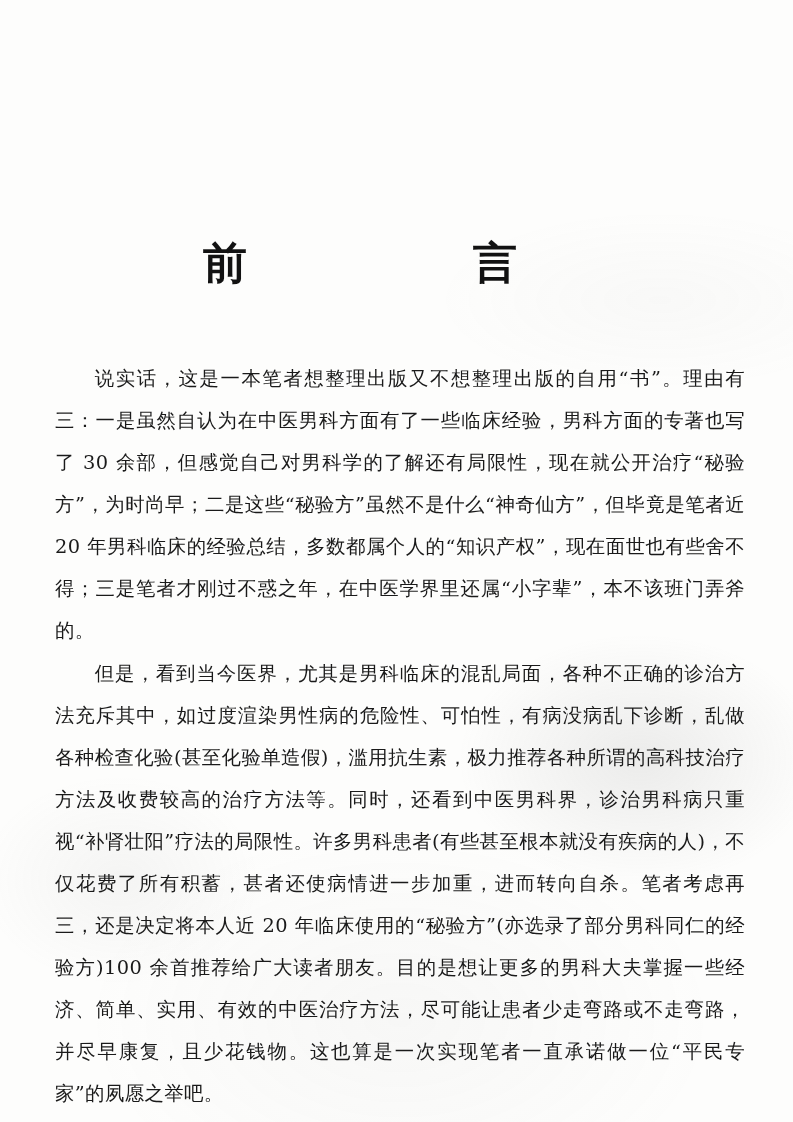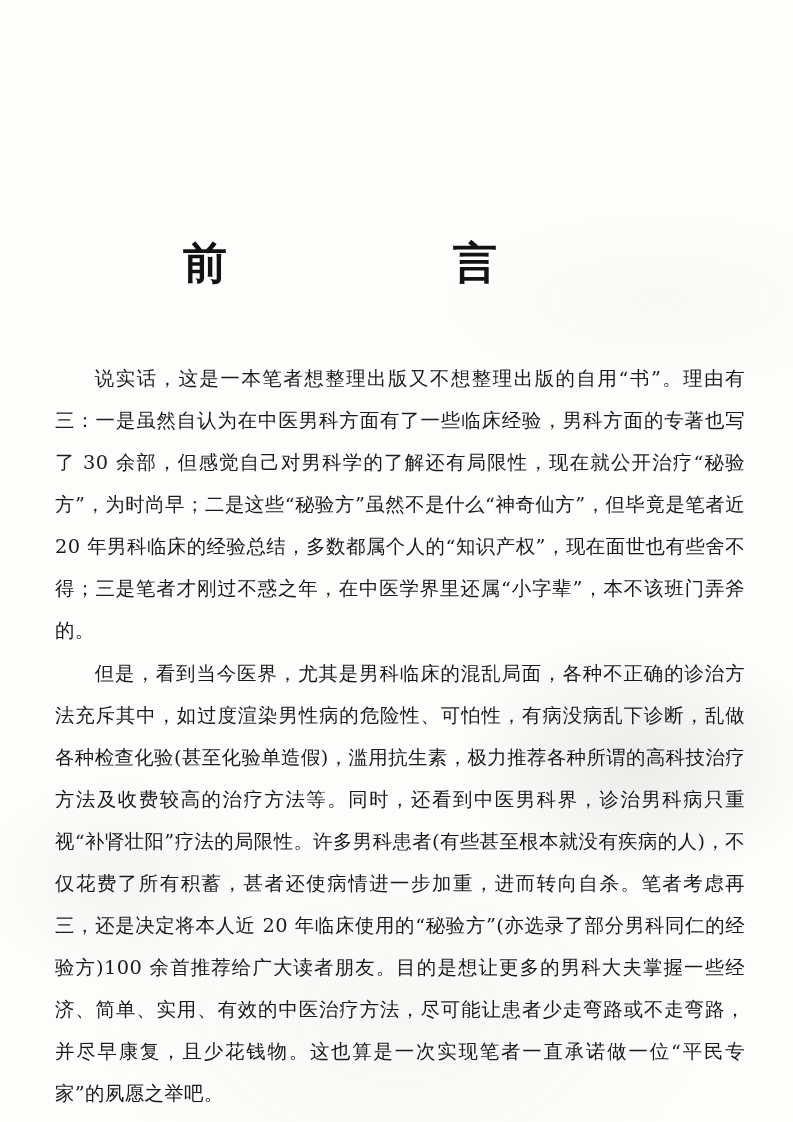--- a/index.html
+++ b/index.html
@@ -36,20 +36,21 @@
     top: 205px;
     left: 0;
     width: 680px;
     text-align: center;
     font-size: 44px;
     letter-spacing: 46px;
     text-indent: 46px;
     font-weight: 700;
     color: #121212;
     font-family: "DejaVu Sans", "Liberation Sans", sans-serif;
+    padding-left: 20px;
   }
   .body-text {
     position: absolute;
     top: 358px;
     left: 55px;
     width: 690px;
     color: #1a1a1a;
     font-size: 19.4px;
     line-height: 42px;
     text-align: justify;

